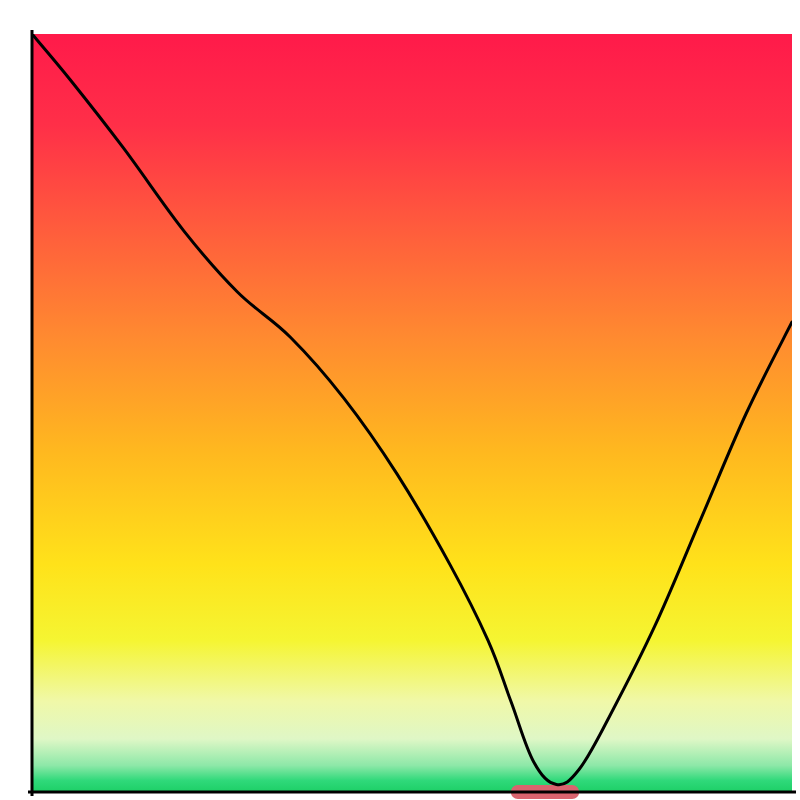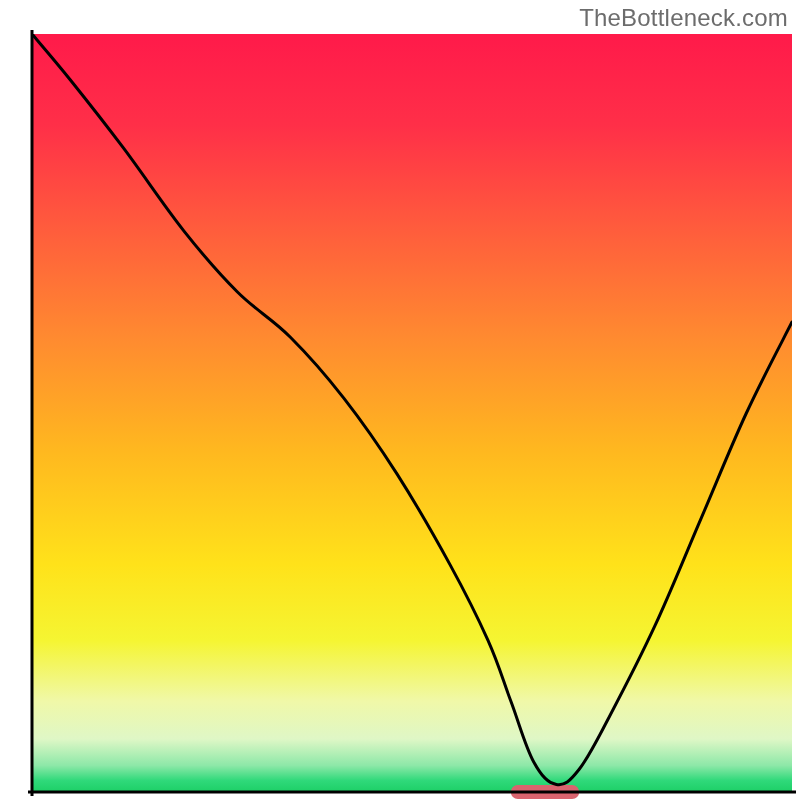--- a/index.html
+++ b/index.html
@@ -56,14 +56,13 @@
   <rect id="grad-rect" x="32" y="34" width="760" height="758" fill="url(#bg-grad)" clip-path="url(#plot-clip)"></rect>
 
   <rect id="marker-rect" rx="7" ry="7" x="510.8" width="68.39999999999992" height="14" y="785" fill="#d9646e"></rect>
 
   <path id="curve-path" fill="none" stroke="#000000" stroke-width="3" stroke-linecap="round" stroke-linejoin="round" clip-path="url(#plot-clip)" d="M 32 34 C 38.84 42.186400000000006, 53.584 59.01400000000001, 70 79.48000000000002 C 86.416 99.94600000000003, 102.68 120.41200000000003, 123.2 147.70000000000005 C 143.72 174.98800000000006, 163.48 205.15640000000005, 184 231.08000000000004 C 204.52 257.0036, 218.048 272.61839999999995, 237.20000000000002 291.71999999999997 C 256.35200000000003 310.8216, 271.24800000000005 318.09839999999997, 290.40000000000003 337.2 C 309.552 356.3016, 324.448 373.2808, 343.59999999999997 397.84 C 362.75199999999995 422.39919999999995, 377.648 443.6232, 396.8 473.64 C 415.952 503.6568, 433.58400000000006 534.5832, 450.00000000000006 564.6 C 466.41600000000005 594.6168, 477.056 615.8408, 488 640.4 C 498.944 664.9592, 502.592 679.2096, 510.8 701.04 C 519.008 722.8703999999999, 525.392 746.6715999999999, 533.6 761.68 C 541.808 776.6884, 548.192 783.0555999999999, 556.4 784.42 C 564.608 785.7844, 569.6239999999999 781.5396, 579.1999999999999 769.26 C 588.776 756.9804, 595.9200000000001 742.1236, 609.6 716.2 C 623.28 690.2764000000001, 638.784 660.7144000000001, 655.1999999999999 625.24 C 671.6159999999999 589.7656, 684.3839999999999 557.3232, 700.8 519.12 C 717.216 480.9168, 729.9839999999999 448.4744, 746.4 413 C 762.816 377.5256, 783.792 338.4128, 792 322.04"></path>
 
   <line id="axis-y" x1="32" y1="30" x2="32" y2="796" stroke="#000000" stroke-width="3"></line>
   <line id="axis-x" x1="28" y1="792" x2="796" y2="792" stroke="#000000" stroke-width="3"></line>
 </svg>
 
-<div class="watermark">TheBottleneck.com</div>
 </div>
 
 </body></html>

